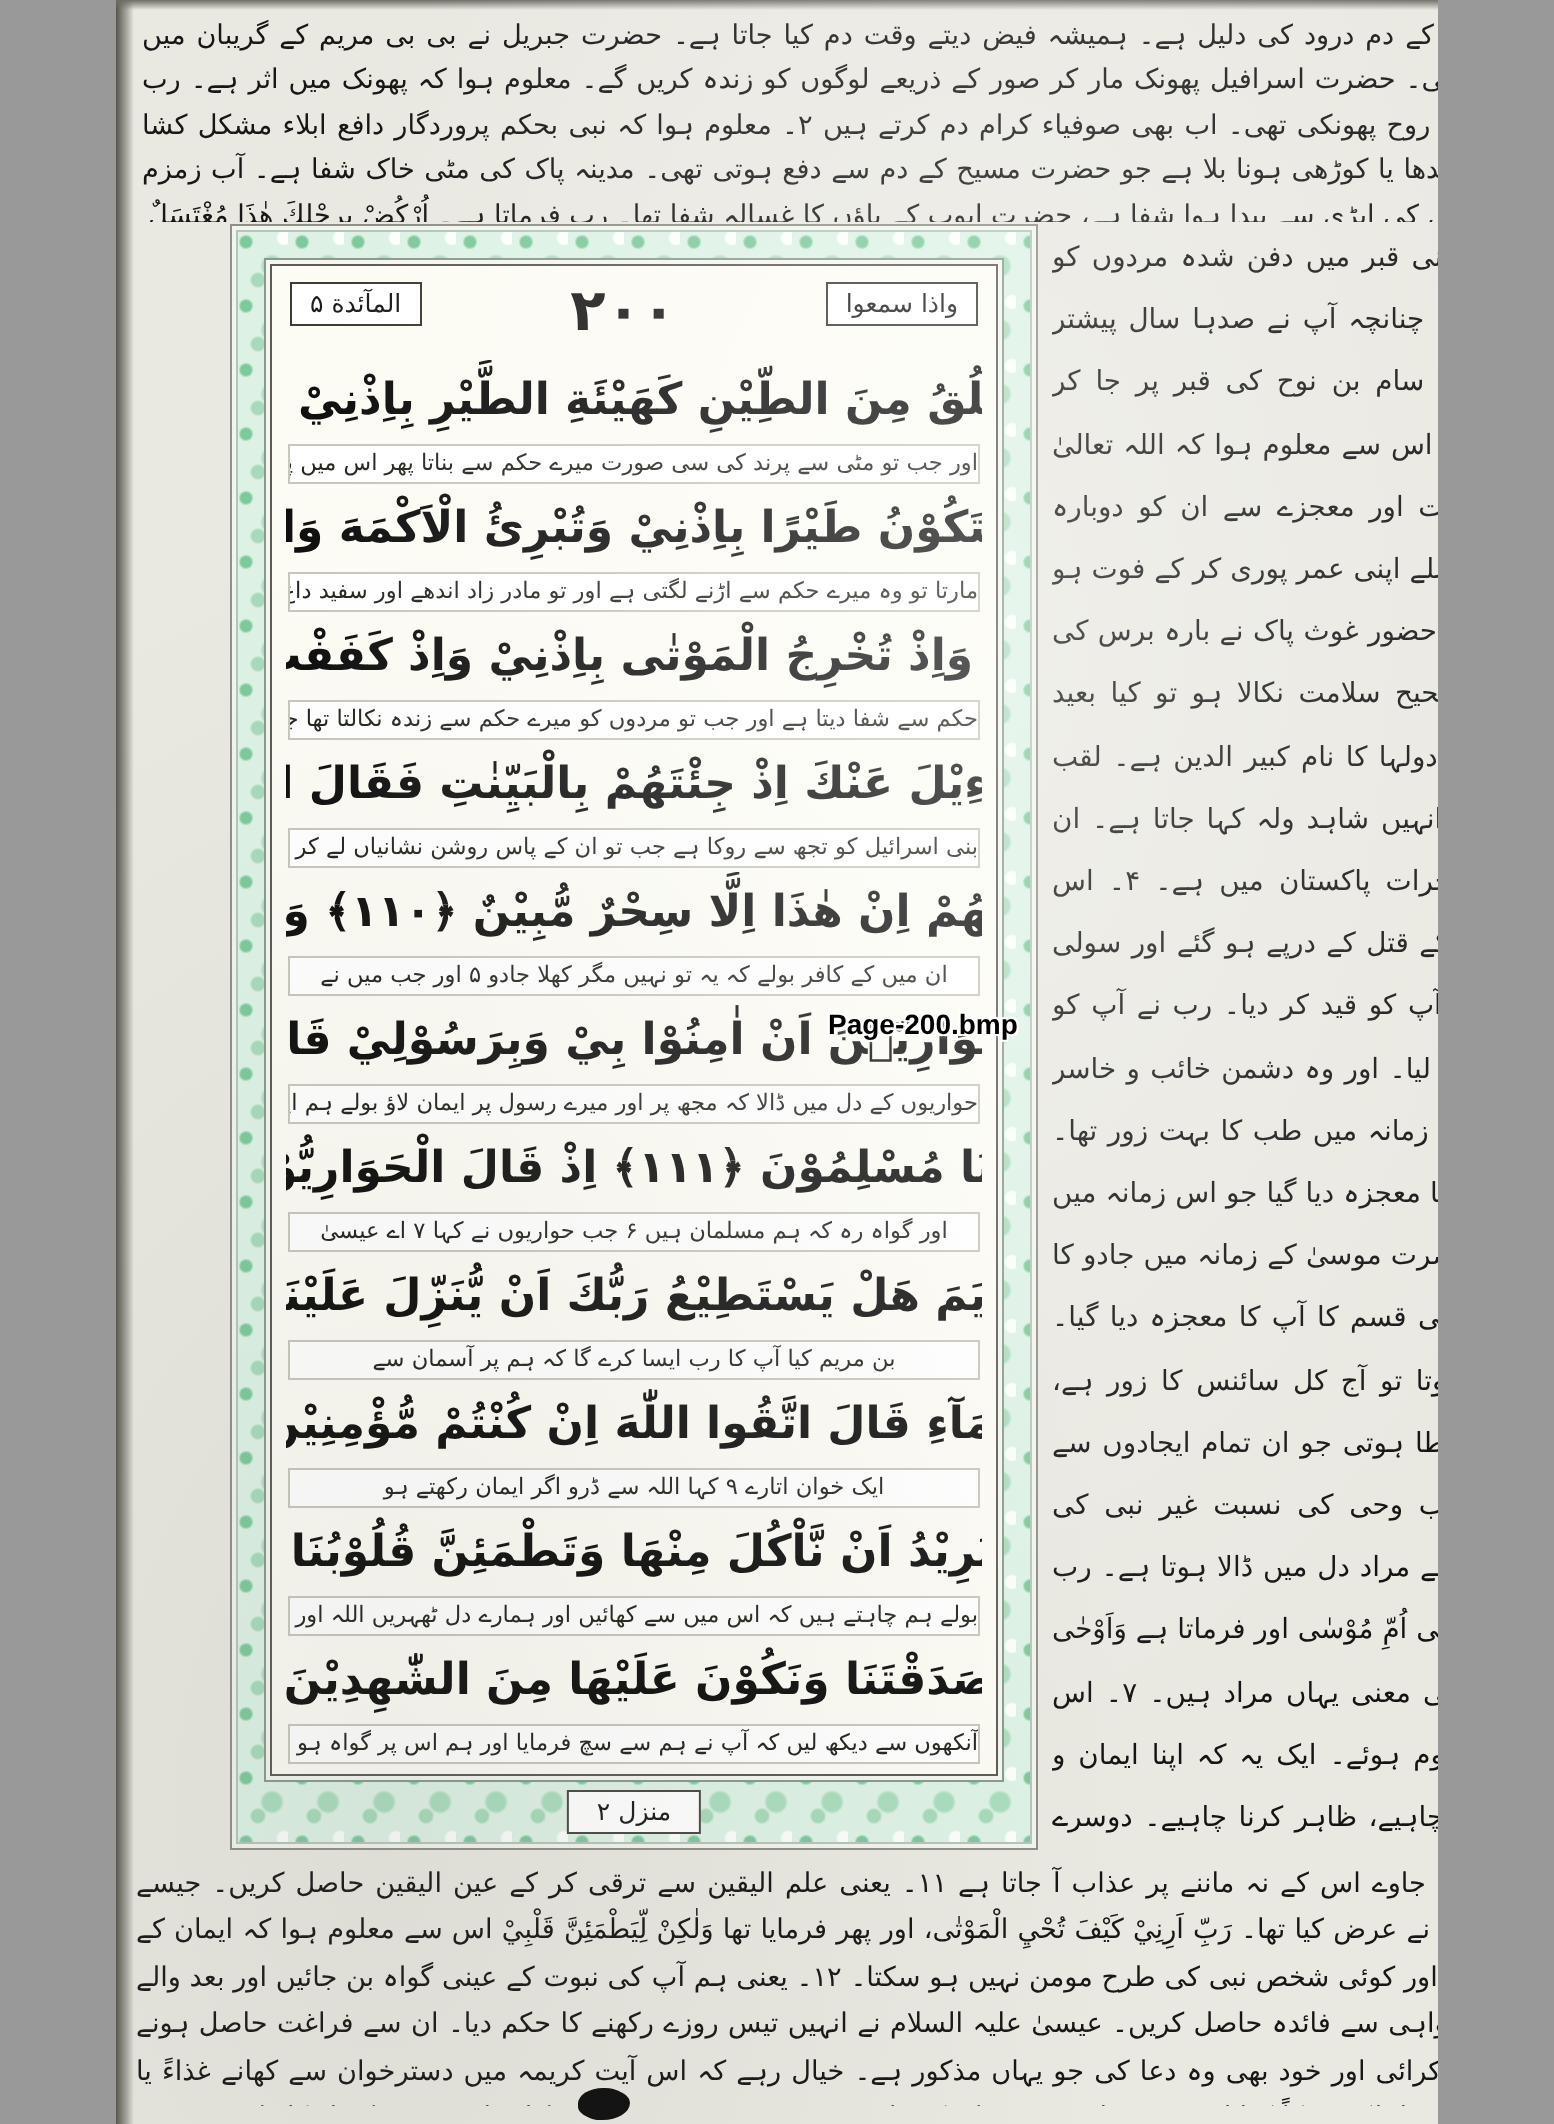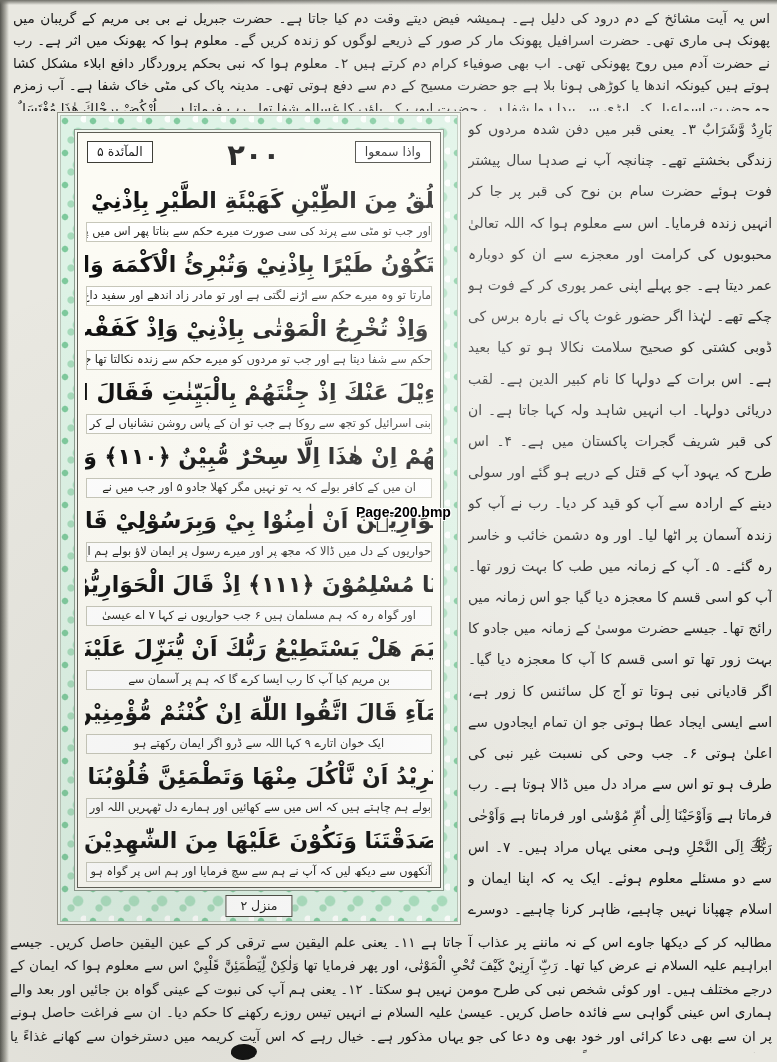--- a/index.html
+++ b/index.html
@@ -1,18 +1,18 @@
 <!DOCTYPE html>
 <html lang="ur" dir="ltr"><head>
 <meta charset="utf-8">
 <style>
   * { margin:0; padding:0; box-sizing:border-box; }
   html,body { background:#999; }
   .page {
-    position:relative; width:777px; height:1062px; margin:0 auto;
+    position:relative; width:661px; height:1062px; margin:0 auto;
     background:#e9e8e1; overflow:hidden;
     font-family:"DejaVu Sans", sans-serif; color:#1c1c1c;
   }
   .page::after{
     content:""; position:absolute; inset:0; pointer-events:none;
     background:
       radial-gradient(ellipse at 65% 30%, rgba(255,255,255,.30), transparent 55%),
       radial-gradient(ellipse at 20% 85%, rgba(120,120,110,.10), transparent 50%);
   }
   .scan-edge-left{ position:absolute; left:0; top:0; width:9px; height:100%;

